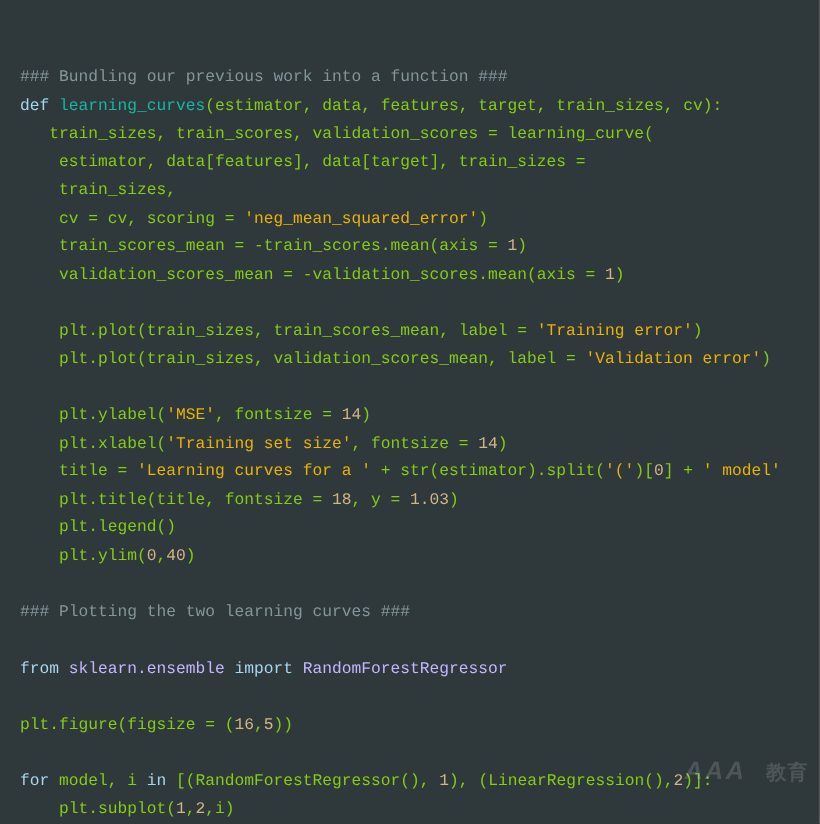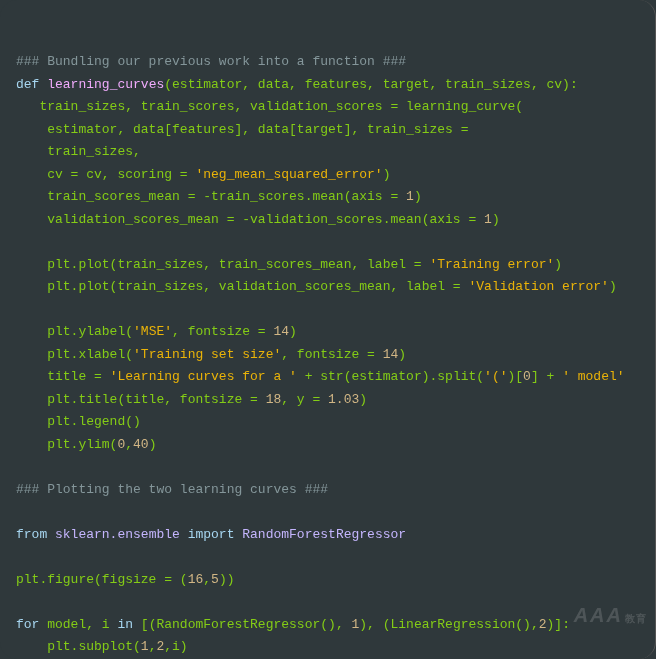--- a/index.html
+++ b/index.html
@@ -17,47 +17,46 @@
     padding: 6px 4px 6px 16px;
     background: #2f383b;
     font-family: Consolas, "Courier New", monospace;
     font-size: 13px;
     line-height: 22.5px;
     color: #d6d6d6;
     white-space: pre;
     overflow: hidden;
     position: relative;
     border-right: 1px solid #555;
-    border-radius: 17px;
   }
   .ln { display: block; height: 22.5px; }
   .tok-comment { color: #84969a; }
   .tok-kw      { color: #a7d6f0; text-align: right; }
-  .tok-fn      { color: #f0abfc; }
+  .tok-fn      { color: #14b8a6; }
   .tok-str     { color: #eab308; }
   .tok-num     { color: #d1b685; }
   .tok-id      { color: #84cc16; }
   .tok-module  { color: #c4b5fd; }
   .watermark {
     position: absolute;
     right: 8px;
     bottom: 6px;
     font-family: Arial, sans-serif;
     font-size: 20px;
     font-style: italic;
     font-weight: bold;
     letter-spacing: 2px;
     color: rgba(220,220,220,0.18);
     pointer-events: none;
   }
   .watermark small {
-    font-size: 10px;
+    font-size: 16px;
     font-style: normal;
     letter-spacing: 1px;
-    margin-left: 2px;
+    margin-left: 16px;
   }
 </style>
 </head>
 <body>
 
 <div class="code-panel">
   <div id="code-lines"><span class="ln"><span class="tok-comment">### Bundling our previous work into a function ###</span></span><span class="ln"><span class="tok-kw">def </span><span class="tok-fn">learning_curves</span><span class="tok-id">(estimator, data, features, target, train_sizes, cv):</span></span><span class="ln"><span class="tok-id">   train_sizes, train_scores, validation_scores = learning_curve(</span></span><span class="ln"><span class="tok-id">    estimator, data[features], data[target], train_sizes =</span></span><span class="ln"><span class="tok-id">    train_sizes,</span></span><span class="ln"><span class="tok-id">    cv = cv, scoring = </span><span class="tok-str">'neg_mean_squared_error'</span><span class="tok-id">)</span></span><span class="ln"><span class="tok-id">    train_scores_mean = -train_scores.mean(axis = </span><span class="tok-num">1</span><span class="tok-id">)</span></span><span class="ln"><span class="tok-id">    validation_scores_mean = -validation_scores.mean(axis = </span><span class="tok-num">1</span><span class="tok-id">)</span></span><span class="ln"><span class="tok-id"></span></span><span class="ln"><span class="tok-id">    plt.plot(train_sizes, train_scores_mean, label = </span><span class="tok-str">'Training error'</span><span class="tok-id">)</span></span><span class="ln"><span class="tok-id">    plt.plot(train_sizes, validation_scores_mean, label = </span><span class="tok-str">'Validation error'</span><span class="tok-id">)</span></span><span class="ln"><span class="tok-id"></span></span><span class="ln"><span class="tok-id">    plt.ylabel(</span><span class="tok-str">'MSE'</span><span class="tok-id">, fontsize = </span><span class="tok-num">14</span><span class="tok-id">)</span></span><span class="ln"><span class="tok-id">    plt.xlabel(</span><span class="tok-str">'Training set size'</span><span class="tok-id">, fontsize = </span><span class="tok-num">14</span><span class="tok-id">)</span></span><span class="ln"><span class="tok-id">    title = </span><span class="tok-str">'Learning curves for a '</span><span class="tok-id"> + str(estimator).split(</span><span class="tok-str">'('</span><span class="tok-id">)[</span><span class="tok-num">0</span><span class="tok-id">] + </span><span class="tok-str">' model'</span></span><span class="ln"><span class="tok-id">    plt.title(title, fontsize = </span><span class="tok-num">18</span><span class="tok-id">, y = </span><span class="tok-num">1.03</span><span class="tok-id">)</span></span><span class="ln"><span class="tok-id">    plt.legend()</span></span><span class="ln"><span class="tok-id">    plt.ylim(</span><span class="tok-num">0</span><span class="tok-id">,</span><span class="tok-num">40</span><span class="tok-id">)</span></span><span class="ln"><span class="tok-id"></span></span><span class="ln"><span class="tok-comment">### Plotting the two learning curves ###</span></span><span class="ln"><span class="tok-id"></span></span><span class="ln"><span class="tok-kw">from </span><span class="tok-module">sklearn.ensemble</span><span class="tok-kw"> import </span><span class="tok-module">RandomForestRegressor</span></span><span class="ln"><span class="tok-id"></span></span><span class="ln"><span class="tok-id">plt.figure(figsize = (</span><span class="tok-num">16</span><span class="tok-id">,</span><span class="tok-num">5</span><span class="tok-id">))</span></span><span class="ln"><span class="tok-id"></span></span><span class="ln"><span class="tok-kw">for </span><span class="tok-id">model, i </span><span class="tok-kw">in </span><span class="tok-id">[(RandomForestRegressor(), </span><span class="tok-num">1</span><span class="tok-id">), (LinearRegression(),</span><span class="tok-num">2</span><span class="tok-id">)]:</span></span><span class="ln"><span class="tok-id">    plt.subplot(</span><span class="tok-num">1</span><span class="tok-id">,</span><span class="tok-num">2</span><span class="tok-id">,i)</span></span><span class="ln"></span></div>
   <div class="watermark">
     <span>AAA</span><small>教育</small>
   </div>

